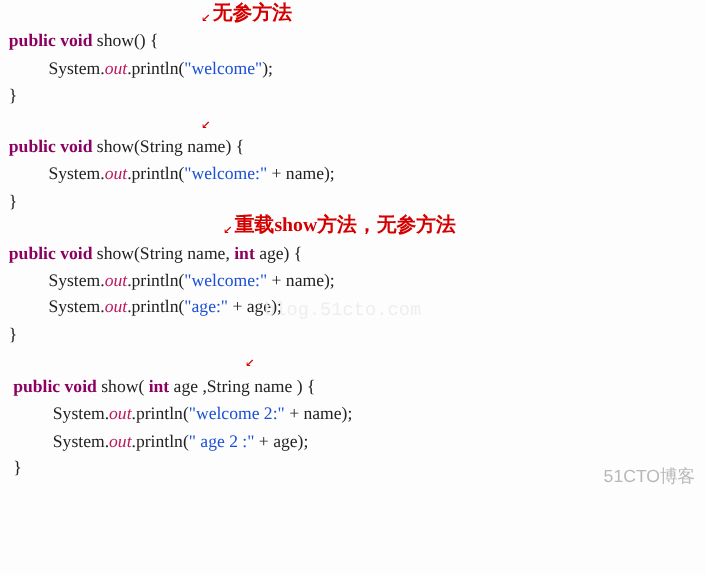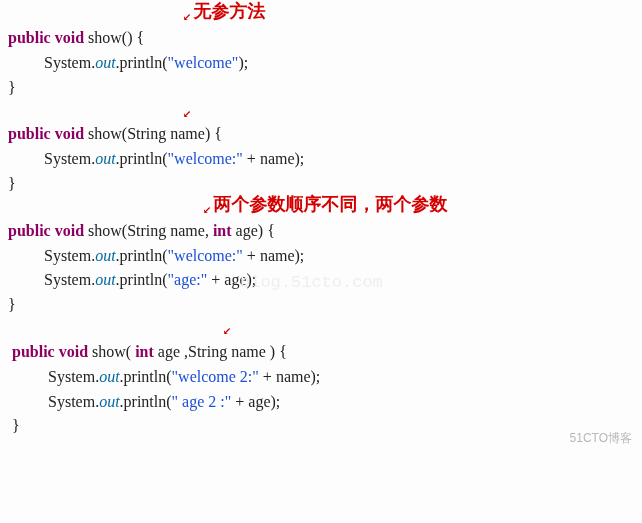--- a/index.html
+++ b/index.html
@@ -8,21 +8,21 @@
     font-family: "Courier New", Consolas, monospace;
     font-size: 16px;
     line-height: 1.55;
     background: #fdfdfd;
     color: #222;
     width: 642px;
     box-sizing: border-box;
     position: relative;
   }
   .kw { color: #8b0060; font-weight: bold; }
-  .static-field { color: #0369a1; font-style: italic; text-align: right; }
+  .static-field { color: #be185d; font-style: italic; text-align: right; }
   .str { color: #1a4fd6; }
   .op { color: #222; }
   .pun { color: #222; }
   .ident { color: #222; }
   .annot {
     color: #d40000;
     font-size: 18px;
     font-weight: bold;
     font-family: "SimSun", "Songti SC", serif;
   }
@@ -37,21 +37,21 @@
     margin: 0;
     font-family: Liberation Serif, serif;
     white-space: pre;
   }
   .indent { display:inline-block; width: 36px; }
   .watermark {
     position: absolute;
     right: 10px;
     bottom: 4px;
     color: #b8b8b8;
-    font-size: 12px;
+    font-size: 16px;
     font-family: "Microsoft YaHei", sans-serif;
   }
   .block { margin-bottom: 4px; }
   .annot-line{
      height: 18px;
      display:flex;
      align-items:flex-end;
   }
   .center-wm{
     position:absolute;
@@ -81,21 +81,21 @@
 </div>
 
 <div class="block">
 <pre><span class="kw">public</span> <span class="kw">void</span> <span class="ident">show</span><span class="pun">(</span><span class="ident">String</span> <span class="ident">name</span><span class="pun">)</span> <span class="pun">{</span></pre>
 <pre><span class="indent"></span><span class="ident">System</span><span class="pun">.</span><span class="static-field">out</span><span class="pun">.</span><span class="ident">println</span><span class="pun">(</span><span class="str">"welcome:"</span><span class="op"> + </span><span class="ident">name</span><span class="pun">)</span><span class="pun">;</span></pre>
 <pre><span class="pun">}</span></pre>
 </div>
 
 <div class="annot-line" style="padding-left:195px;">
   <span class="arrow">↙</span>
-  <span class="annot">两个参数顺序不同，两个参数</span>
+  <span class="annot">重载show方法，无参方法</span>
 </div>
 
 <div class="block">
 <pre><span class="kw">public</span> <span class="kw">void</span> <span class="ident">show</span><span class="pun">(</span><span class="ident">String</span> <span class="ident">name</span><span class="pun">,</span> <span class="kw">int</span> <span class="ident">age</span><span class="pun">)</span> <span class="pun">{</span></pre>
 <pre><span class="indent"></span><span class="ident">System</span><span class="pun">.</span><span class="static-field">out</span><span class="pun">.</span><span class="ident">println</span><span class="pun">(</span><span class="str">"welcome:"</span><span class="op"> + </span><span class="ident">name</span><span class="pun">)</span><span class="pun">;</span></pre>
 <pre><span class="indent"></span><span class="ident">System</span><span class="pun">.</span><span class="static-field">out</span><span class="pun">.</span><span class="ident">println</span><span class="pun">(</span><span class="str">"age:"</span><span class="op"> + </span><span class="ident">age</span><span class="pun">)</span><span class="pun">;</span></pre>
 <pre><span class="pun">}</span></pre>
 </div>
 
 <div class="annot-line" style="padding-left:215px;">

